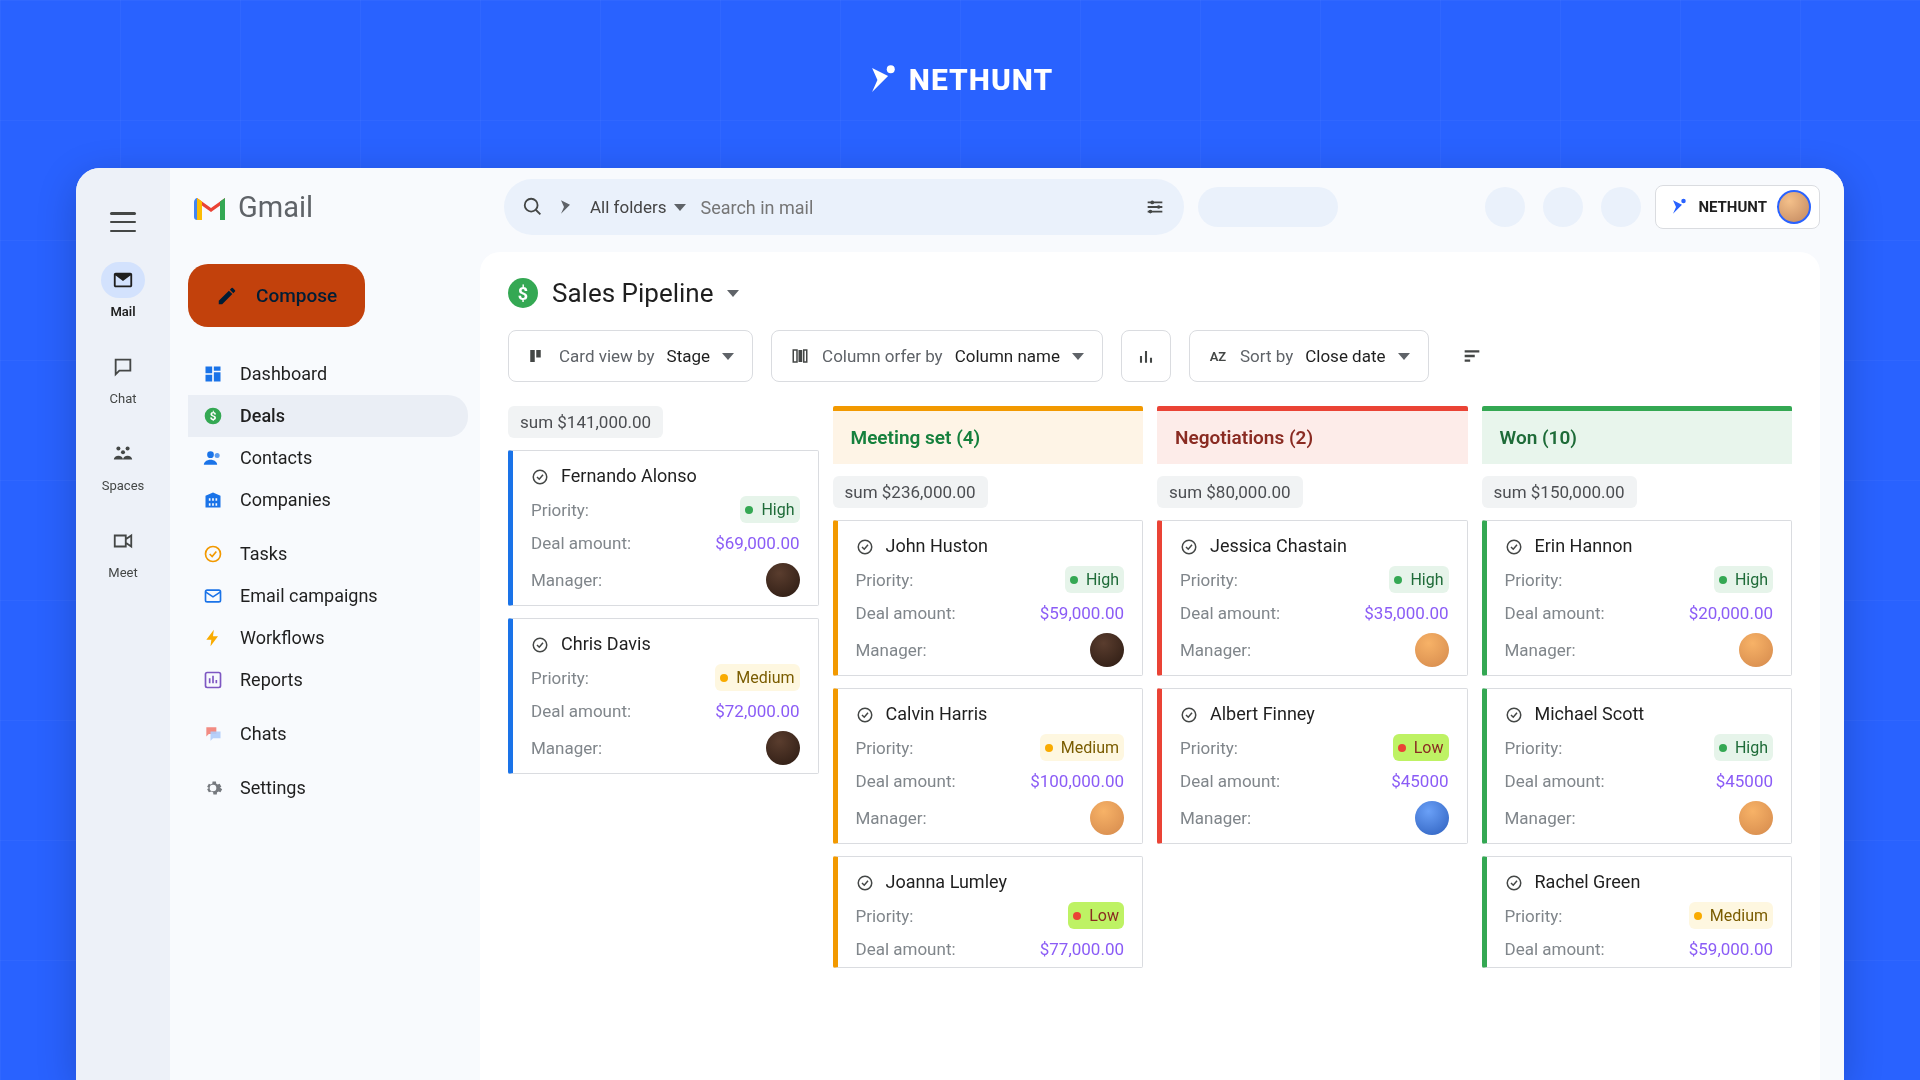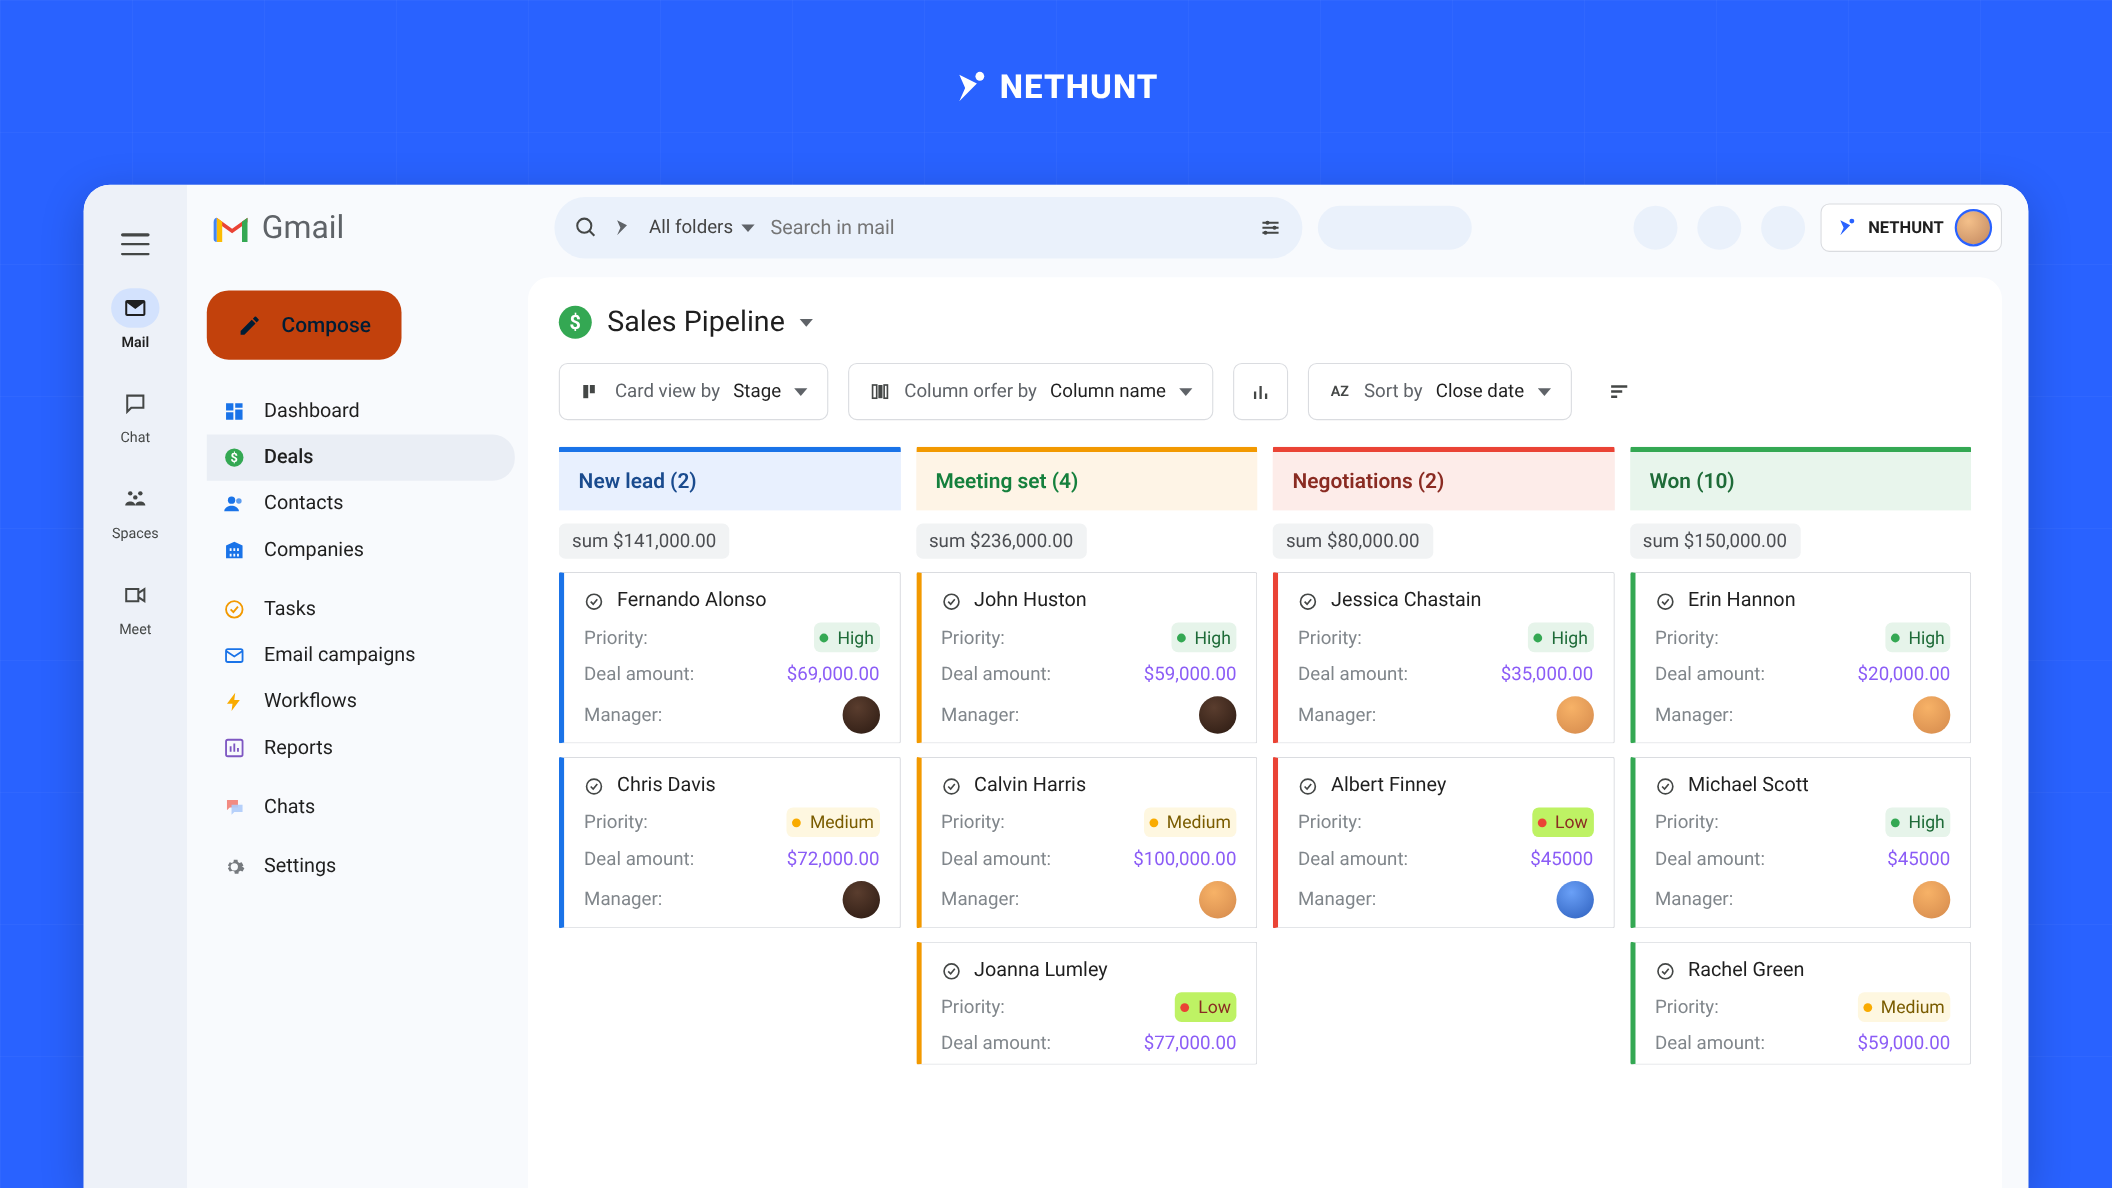--- a/index.html
+++ b/index.html
@@ -330,23 +330,20 @@
         <div class="ctrl" style="padding:0 14px;border:none">
           <svg width="22" height="22" viewBox="0 0 24 24">
               <path stroke="#444746" stroke-width="2.5" d="M4 7h16M4 12h11M4 17h6"></path>
             </svg>
         </div>
       </div>
 
       <div class="board">
 
         <div class="col col-newlead">
-          <div class="col-header">
-              <span>New lead (2)</span>
-            </div>
           <div class="sum-chip">sum $141,000.00</div>
           <div class="card">
             <div class="card-title-row">
                 <svg width="18" height="18" viewBox="0 0 24 24">
                   <circle cx="12" cy="12" r="9" fill="none" stroke="#444746" stroke-width="2"></circle>
                   <path d="M8 12l3 3 5-6" fill="none" stroke="#444746" stroke-width="2"></path>
                 </svg>
                 <span>Fernando Alonso</span>
               </div>
             <div class="card-row">

